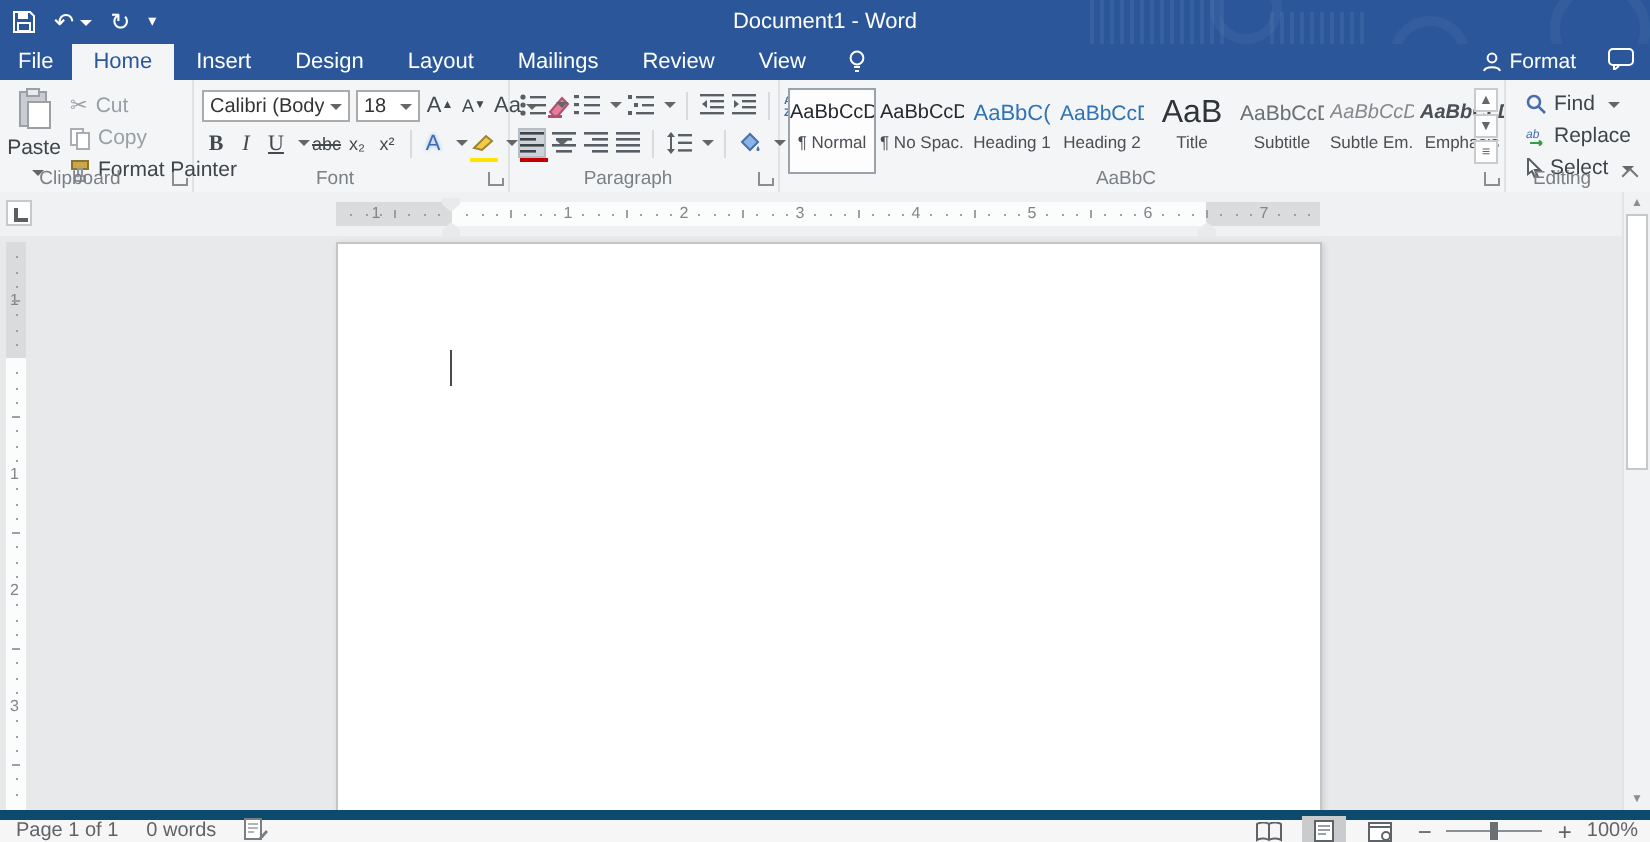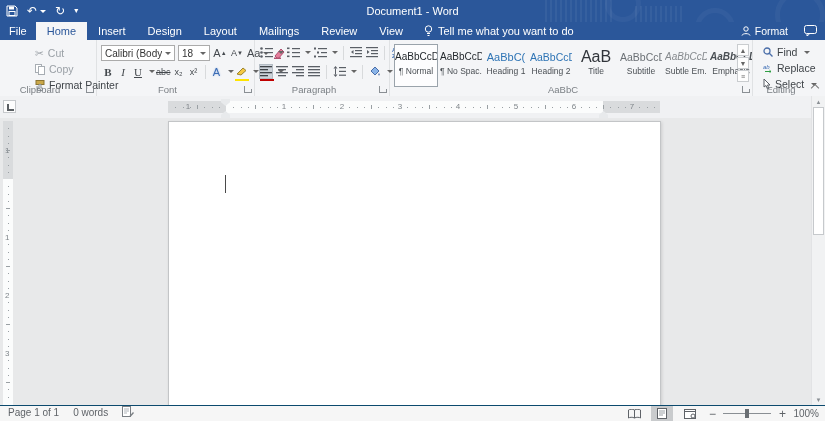--- a/index.html
+++ b/index.html
@@ -100,21 +100,21 @@
   .docarea{position:absolute;left:0;top:118px;width:825px;height:287px;overflow:hidden;}
   .page{position:absolute;left:168px;top:3px;width:491px;height:300px;background:#fff;border:1px solid #c3c5c7;box-shadow:1px 1px 3px rgba(0,0,0,.12);}
   .textcaret{position:absolute;left:56px;top:53px;width:1px;height:18px;background:#4a4a4a;}
 
   
   .vscroll{position:absolute;right:0;top:96px;width:14px;height:309px;background:#f1f2f3;border-left:1px solid #e2e3e5;box-sizing:border-box;}
   .vs-arrow{position:absolute;left:0;width:13px;height:11px;display:flex;align-items:center;justify-content:center;font-size:6px;color:#8a8f94;}
   .vs-thumb{position:absolute;left:1px;top:11px;width:11px;height:128px;background:#fff;border:1px solid #c6c9cc;box-sizing:border-box;}
 
   
-  .statusbar{position:absolute;left:0;top:405px;width:825px;height:16px;background:#f6f6f6;border-top:1px solid #0c4a6e;box-sizing:border-box;display:flex;align-items:flex-start;font-size:10px;color:#5f6368;}
+  .statusbar{position:absolute;left:0;top:405px;width:825px;height:16px;background:#f6f6f6;border-top:5px solid #0c4a6e;box-sizing:border-box;display:flex;align-items:center;font-size:10px;color:#5f6368;}
   .sb-left{display:flex;align-items:center;gap:14px;padding-left:8px;}
   .sb-right{margin-left:auto;display:flex;align-items:center;gap:6px;padding-right:6px;}
   .viewbtn{width:22px;height:15px;display:flex;align-items:center;justify-content:center;}
   .viewbtn.active{background:#c9cbcd;}
   .zoomtrack{position:relative;width:48px;height:15px;}
   .zoomtrack .line{position:absolute;left:0;right:0;top:7px;height:1px;background:#8a8f94;}
   .zoomtrack .thumb{position:absolute;left:22px;top:3px;width:4px;height:9px;background:#6a6f74;}
   .zpm{font-size:12px;color:#5f6368;width:10px;text-align:center;}
 </style>
 </head>
@@ -154,21 +154,20 @@
         <div class="tab">Layout</div>
         <div class="tab">Mailings</div>
         <div class="tab">Review</div>
         <div class="tab">View</div>
       </div>
     <div class="tellme">
       <svg width="9" height="12" viewBox="0 0 9 12">
           <circle cx="4.5" cy="4" r="3.2" fill="none" stroke="#fff"></circle>
           <path d="M3 8.5h3M3.5 10.5h2" stroke="#fff"></path>
         </svg>
-      <span>Tell me what you want to do</span>
     </div>
     <div class="tabrow-spacer"></div>
     <div class="tabrow-right">
       <span class="sbtn" style="color:#fff;">
         <svg width="10" height="10" viewBox="0 0 10 10">
             <circle cx="5" cy="3" r="2.2" fill="none" stroke="#fff"></circle>
             <path d="M1 9.5c.5-2.5 7.5-2.5 8 0" fill="none" stroke="#fff"></path>
           </svg>
         <span>Format</span>
       </span>
@@ -177,20 +176,29 @@
             <rect x="0.5" y="0.5" width="12" height="8" rx="2" fill="none" stroke="#fff"></rect>
             <path d="M3 9l0 2 2.5-2" fill="none" stroke="#fff"></path>
           </svg>
       </span>
     </div>
   </div>
 
   <div class="ribbon">
 
     <div class="rgroup g-clipboard">
+      <div class="paste-btn">
+        <svg width="17" height="21" viewBox="0 0 17 21">
+            <rect x="1" y="2" width="13" height="17" fill="#c9cdd1" stroke="#9aa0a5"></rect>
+            <rect x="4.5" y="0.5" width="6" height="3.5" fill="#e8eaec" stroke="#9aa0a5"></rect>
+            <rect x="5" y="7" width="11" height="13" fill="#fff" stroke="#9aa0a5"></rect>
+          </svg>
+        <div>Paste</div>
+        <span class="caret" style="border-top-color:#666;"></span>
+      </div>
       <div class="clip-col">
         <div class="sbtn dis">
             <span>✂</span>
             <span>Cut</span>
           </div>
         <div class="sbtn dis">
           <svg width="10" height="11" viewBox="0 0 10 11">
               <rect x="0.5" y="0.5" width="6" height="8" fill="#fff" stroke="#a7adb3"></rect>
               <rect x="3.5" y="2.5" width="6" height="8" fill="#fff" stroke="#a7adb3"></rect>
             </svg>

